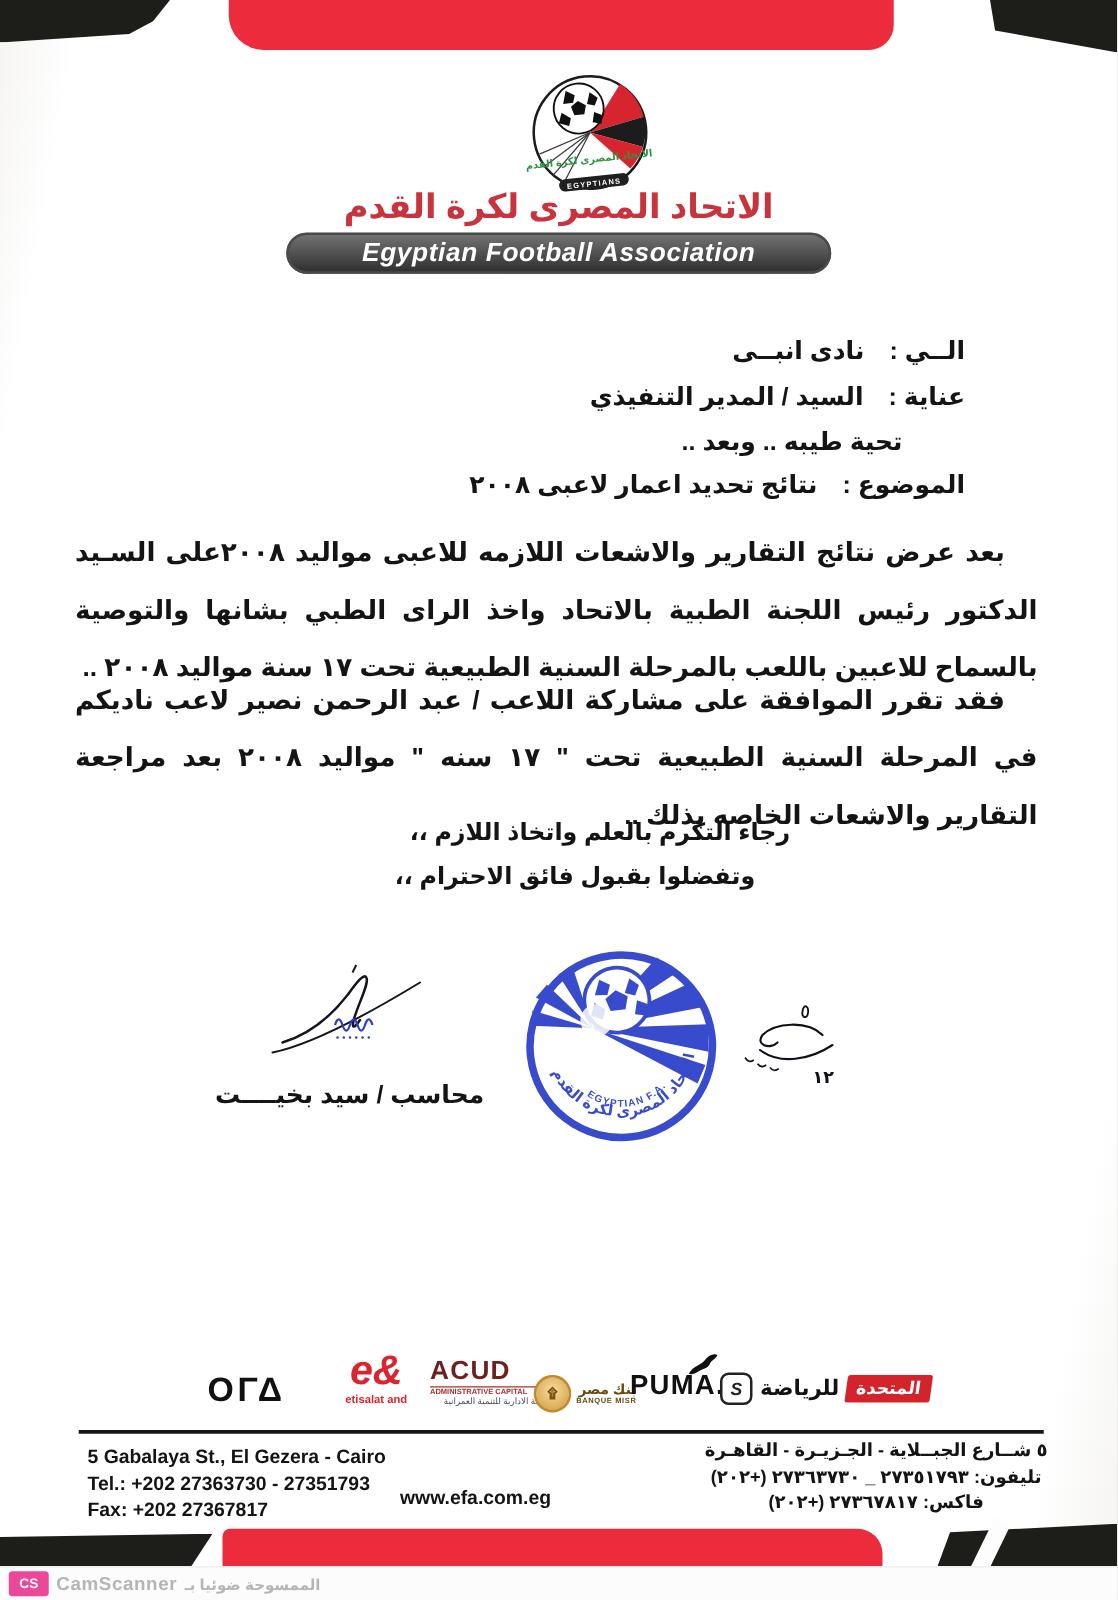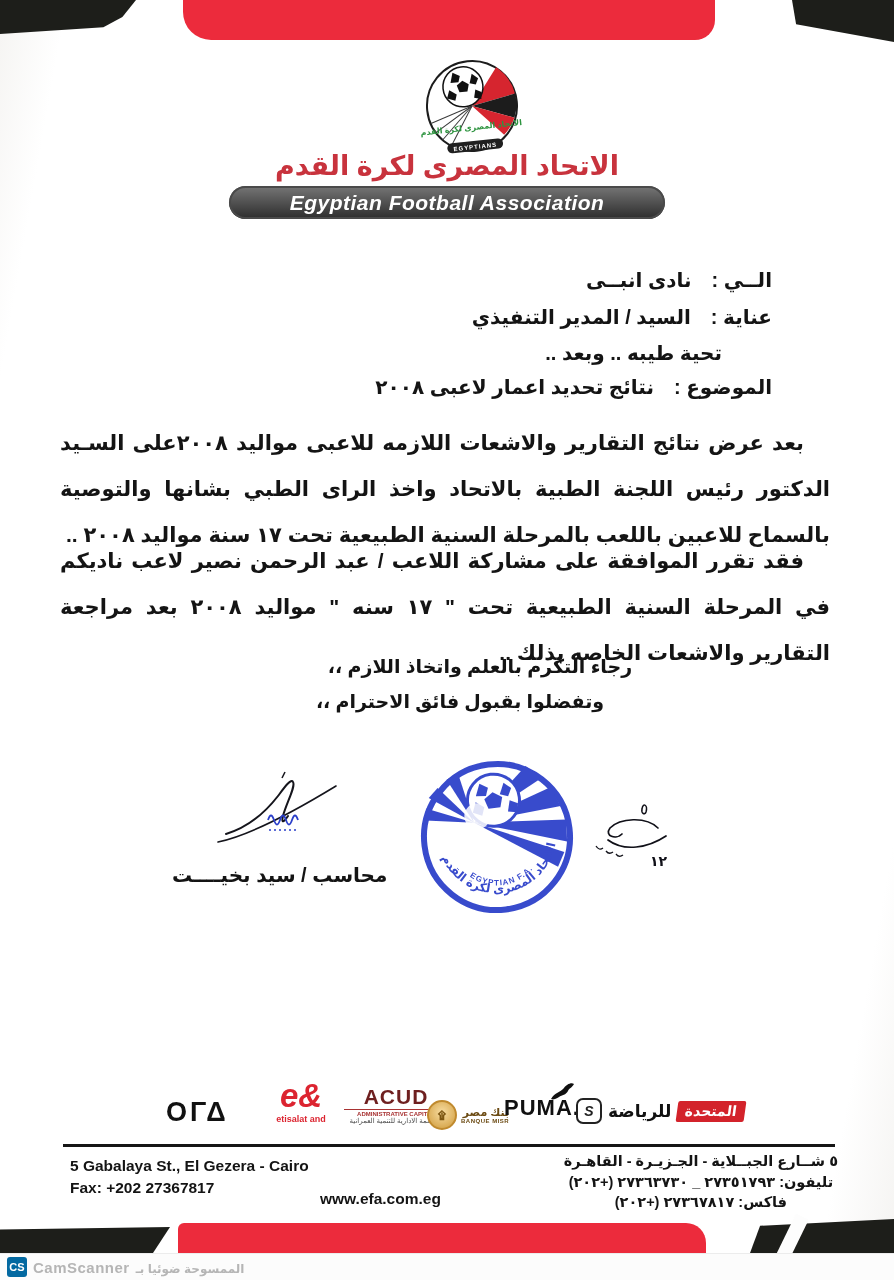--- a/index.html
+++ b/index.html
@@ -47,21 +47,21 @@
   .sig1{position:absolute;left:212px;top:770px;width:135px;height:82px;}
   .signer{position:absolute;left:172px;top:863px;direction:rtl;font-size:20px;font-weight:bold;}
   .stamp{position:absolute;left:416px;top:756px;width:162px;height:162px;transform:rotate(-7deg);opacity:.93;}
   .sig2{position:absolute;left:550px;top:794px;width:130px;height:88px;}
   
   .sponsor{position:absolute;}
   .ora{left:166px;top:1097px;font-size:27px;font-weight:bold;letter-spacing:3px;color:#111;}
   .eand{left:266px;top:1079px;width:70px;text-align:center;color:#dc2430;}
   .eand .mark{font-size:33px;font-weight:bold;font-style:italic;line-height:34px;display:block;}
   .eand .cap{font-size:9px;font-weight:bold;display:block;margin-top:1px;}
-  .acud{left:344px;top:1085px;width:104px;text-align:center;}
+  .acud{left:344px;top:1085px;width:104px;}
   .acud .mark{font-size:21px;font-weight:bold;letter-spacing:1px;color:#6e1f1f;display:block;}
   .acud .cap1{font-size:6px;font-weight:bold;color:#a83232;display:block;border-top:1px solid #a83232;padding-top:1px;}
   .acud .cap2{font-size:7px;color:#4b4b4b;display:block;direction:rtl;}
   .banque{left:427px;top:1100px;display:flex;align-items:center;gap:4px;}
   .banque .emblem{width:26px;height:26px;border-radius:50%;border:2px solid #c08a2e;
     background:radial-gradient(circle at 50% 40%,#f7dca0,#cf9a3a);display:flex;align-items:center;justify-content:center;
     color:#7c5510;font-size:11px;font-weight:bold;}
   .banque .txt{display:flex;flex-direction:column;line-height:1.1;}
   .banque .ar{font-size:11px;font-weight:bold;color:#6b4a12;direction:rtl;}
   .banque .en{font-size:6px;font-weight:bold;color:#6b4a12;letter-spacing:.5px;}
@@ -76,21 +76,21 @@
     padding:2px 8px 3px;transform:skewX(-8deg);border-radius:2px;}
   
   .divider{position:absolute;left:63px;top:1144px;width:772px;height:3px;background:#161616;}
   .foot-en{position:absolute;left:70px;top:1155px;font-size:15.5px;font-weight:bold;line-height:21.5px;}
   .foot-web{position:absolute;left:320px;top:1190px;width:260px;text-align:left;font-size:15.5px;font-weight:bold;}
   .foot-ar{position:absolute;right:56px;top:1151px;direction:rtl;text-align:center;
     font-size:14.5px;font-weight:bold;line-height:20.5px;}
   
   .cambar{position:absolute;left:0;top:1253px;width:894px;height:27px;background:#fcfcfc;
     border-top:1px solid #ececec;display:flex;align-items:center;padding-left:7px;box-sizing:border-box;gap:6px;}
-  .csbox{width:20px;height:20px;border-radius:3px;background:#0369a1;color:#fff;
+  .csbox{width:32px;height:20px;border-radius:3px;background:#ec4899;color:#fff;
     font-size:11px;font-weight:bold;display:flex;align-items:center;justify-content:center;}
   .camtxt{direction:rtl;color:#b5b5b5;font-weight:bold;display:flex;gap:6px;align-items:baseline;}
   .camtxt .ar{font-size:12px;}
   .camtxt .br{font-size:15px;letter-spacing:.5px;}
 </style>
 </head>
 <body>
 
 <div class="page">
 
@@ -222,20 +222,21 @@
   </div>
   <div class="sponsor united">
     <span class="smark">S</span>
     <span class="sports">للرياضة</span>
     <span class="badge">المتحدة</span>
   </div>
 
   <div class="divider"></div>
   <div class="foot-en">
     <div>5 Gabalaya St., El Gezera - Cairo</div>
+    <div>Tel.: +202 27363730 - 27351793</div>
     <div>Fax: +202 27367817</div>
   </div>
   <div class="foot-web">www.efa.com.eg</div>
   <div class="foot-ar">
     <div>٥ شــارع الجبــلاية - الجـزيـرة - القاهـرة</div>
     <div>تليفون: ٢٧٣٥١٧٩٣ _ ٢٧٣٦٣٧٣٠ (+٢٠٢)</div>
     <div>فاكس: ٢٧٣٦٧٨١٧ (+٢٠٢)</div>
   </div>
 
   <div class="corner c-bl"></div>

